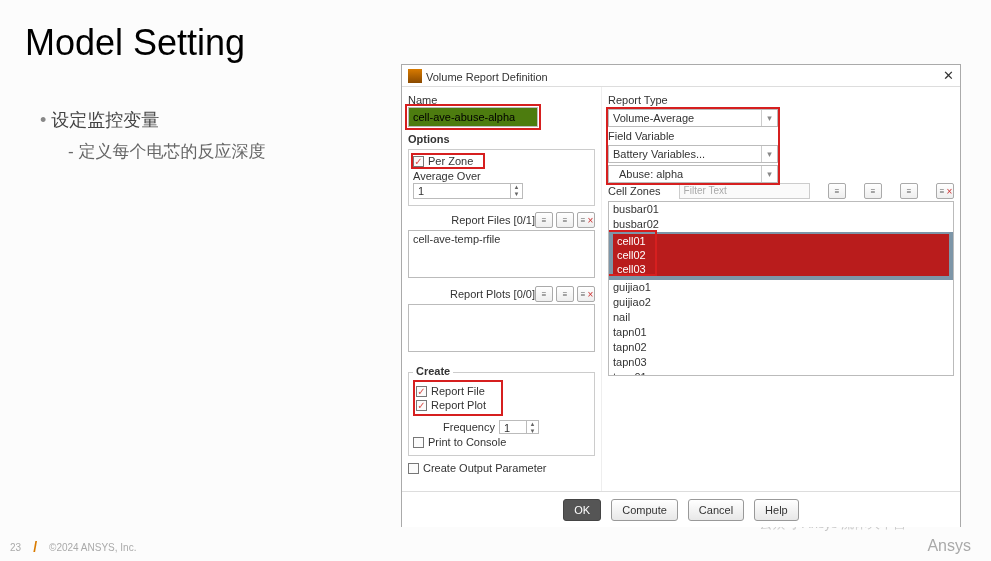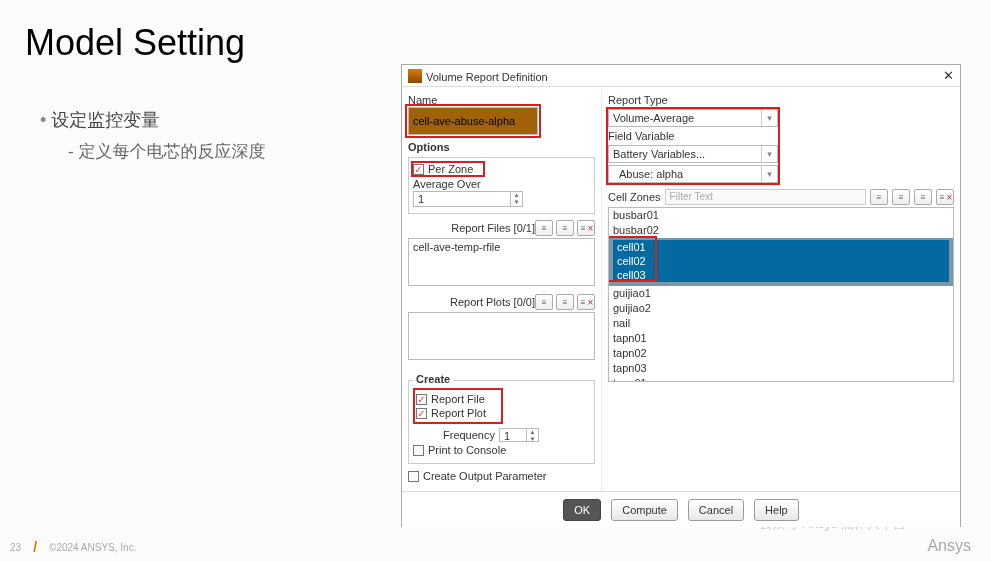--- a/index.html
+++ b/index.html
@@ -21,21 +21,21 @@
     .titlebar .left { display: flex; align-items: flex-end; gap: 4px; }
     .mini-icon { width: 14px; height: 14px; background: linear-gradient(#d97b00,#8a4a00); display: inline-block; }
     .close-icon { cursor: pointer; font-size: 13px; }
 
     .body { display: flex; height: 404px; }
     .col-left { width: 200px; border-right: 1px solid #eee; padding: 4px 6px; }
     .col-right { flex: 1; padding: 4px 6px; }
 
     .lbl { font-size: 11px; line-height: 14px; margin-top: 2px; }
     .group-hdr { font-weight: bold; margin: 4px 0 2px 0; }
-    .txt-input { width: 100%; height: 28px; border: 1px solid #bbb; padding: 0 4px; font-size: 11px; background: #a16207; }
+    .txt-input { width: 100%; height: 20px; border: 1px solid #bbb; padding: 0 4px; font-size: 11px; background: #4d7c0f; }
     .txt-input.small { width: 90px; }
     .spinner { border: 1px solid #bbb; height: 16px; display: flex; align-items: stretch; }
     .spinner .v { flex: 1; padding: 0 4px; line-height: 14px; font-size: 11px; }
     .spinner .arrows { width: 12px; border-left: 1px solid #bbb; display: flex; flex-direction: column; }
     .spinner .arrows span { flex: 1; font-size: 6px; text-align: center; line-height: 7px; color: #666; }
     .spinner.tiny { width: 40px; height: 14px; display: inline-flex; }
 
     .chk { display: flex; align-items: center; gap: 4px; margin: 2px 0; }
     .chk .box { width: 11px; height: 11px; border: 1px solid #777; background: #fbfbfb; display: inline-flex; align-items: center; justify-content: center; font-size: 10px; color: #d9534f; line-height: 9px; }
 
@@ -44,28 +44,28 @@
 
     .files-hdr { display: flex; align-items: center; justify-content: flex-end; margin-top: 6px; }
     .btn-icon { width: 18px; height: 16px; border: 1px solid #aaa; background: linear-gradient(#fff,#eee); display: inline-flex; align-items: center; justify-content: center; font-size: 8px; color: #555; border-radius: 2px; }
     .btn-icon.red::after { content: "×"; color: #c33; font-size: 10px; position: relative; left: 2px; }
     .icons-group { display: flex; gap: 3px; }
 
     .listbox { border: 1px solid #bbb; height: 48px; overflow: hidden; background: #fff; margin-top: 2px; }
     .listbox .row { padding: 2px 4px; }
     .big-list { height: 158px; overflow-y: auto; }
     .big-list .row { padding: 1px 4px; font-size: 11px; line-height: 13px; }
-    .big-list .sel-band { background: #0369a1; color: #fff; padding: 1px 4px; }
+    .big-list .sel-band { background: #b91c1c; color: #fff; padding: 1px 4px; }
 
     .select { display: flex; align-items: stretch; border: 1px solid #bbb; height: 18px; background: #fff; margin-top: 2px; }
     .select .v { flex: 1; padding: 0 4px; line-height: 16px; }
     .select .dd { width: 16px; border-left: 1px solid #ccc; text-align: center; font-size: 9px; color: #888; line-height: 16px; }
     .select.indent .v { padding-left: 10px; }
 
-    .cz-hdr { display: flex; align-items: center; gap: 4px; margin-top: 6px; }
+    .cz-hdr { display: flex; align-items: center; gap: 18px; }
     .cz-hdr .filter { flex: 1; border: 1px solid #ccc; height: 16px; color: #aaa; padding: 0 4px; font-size: 10px; line-height: 14px; background: #fafafa; }
 
     .big-sel { background: #7d96a8; color: #1a1a1a; padding: 2px 4px 4px 4px; }
 
     .btn-row { height: 36px; border-top: 1px solid #ddd; display: flex; align-items: center; justify-content: center; gap: 10px; background: #fff; }
     .btn { height: 22px; padding: 0 10px; border: 1px solid #999; border-radius: 3px; background: linear-gradient(#fff,#e8e8e8); font-size: 11px; display: inline-flex; align-items: center; cursor: pointer; }
     .btn.ok { background: #555; color: #fff; border-color: #444; }
 
     .red-box { outline: 2px solid #d61f1f; outline-offset: 1px; }
     .red-wrap { border: 2px solid #d61f1f; padding: 1px; }

